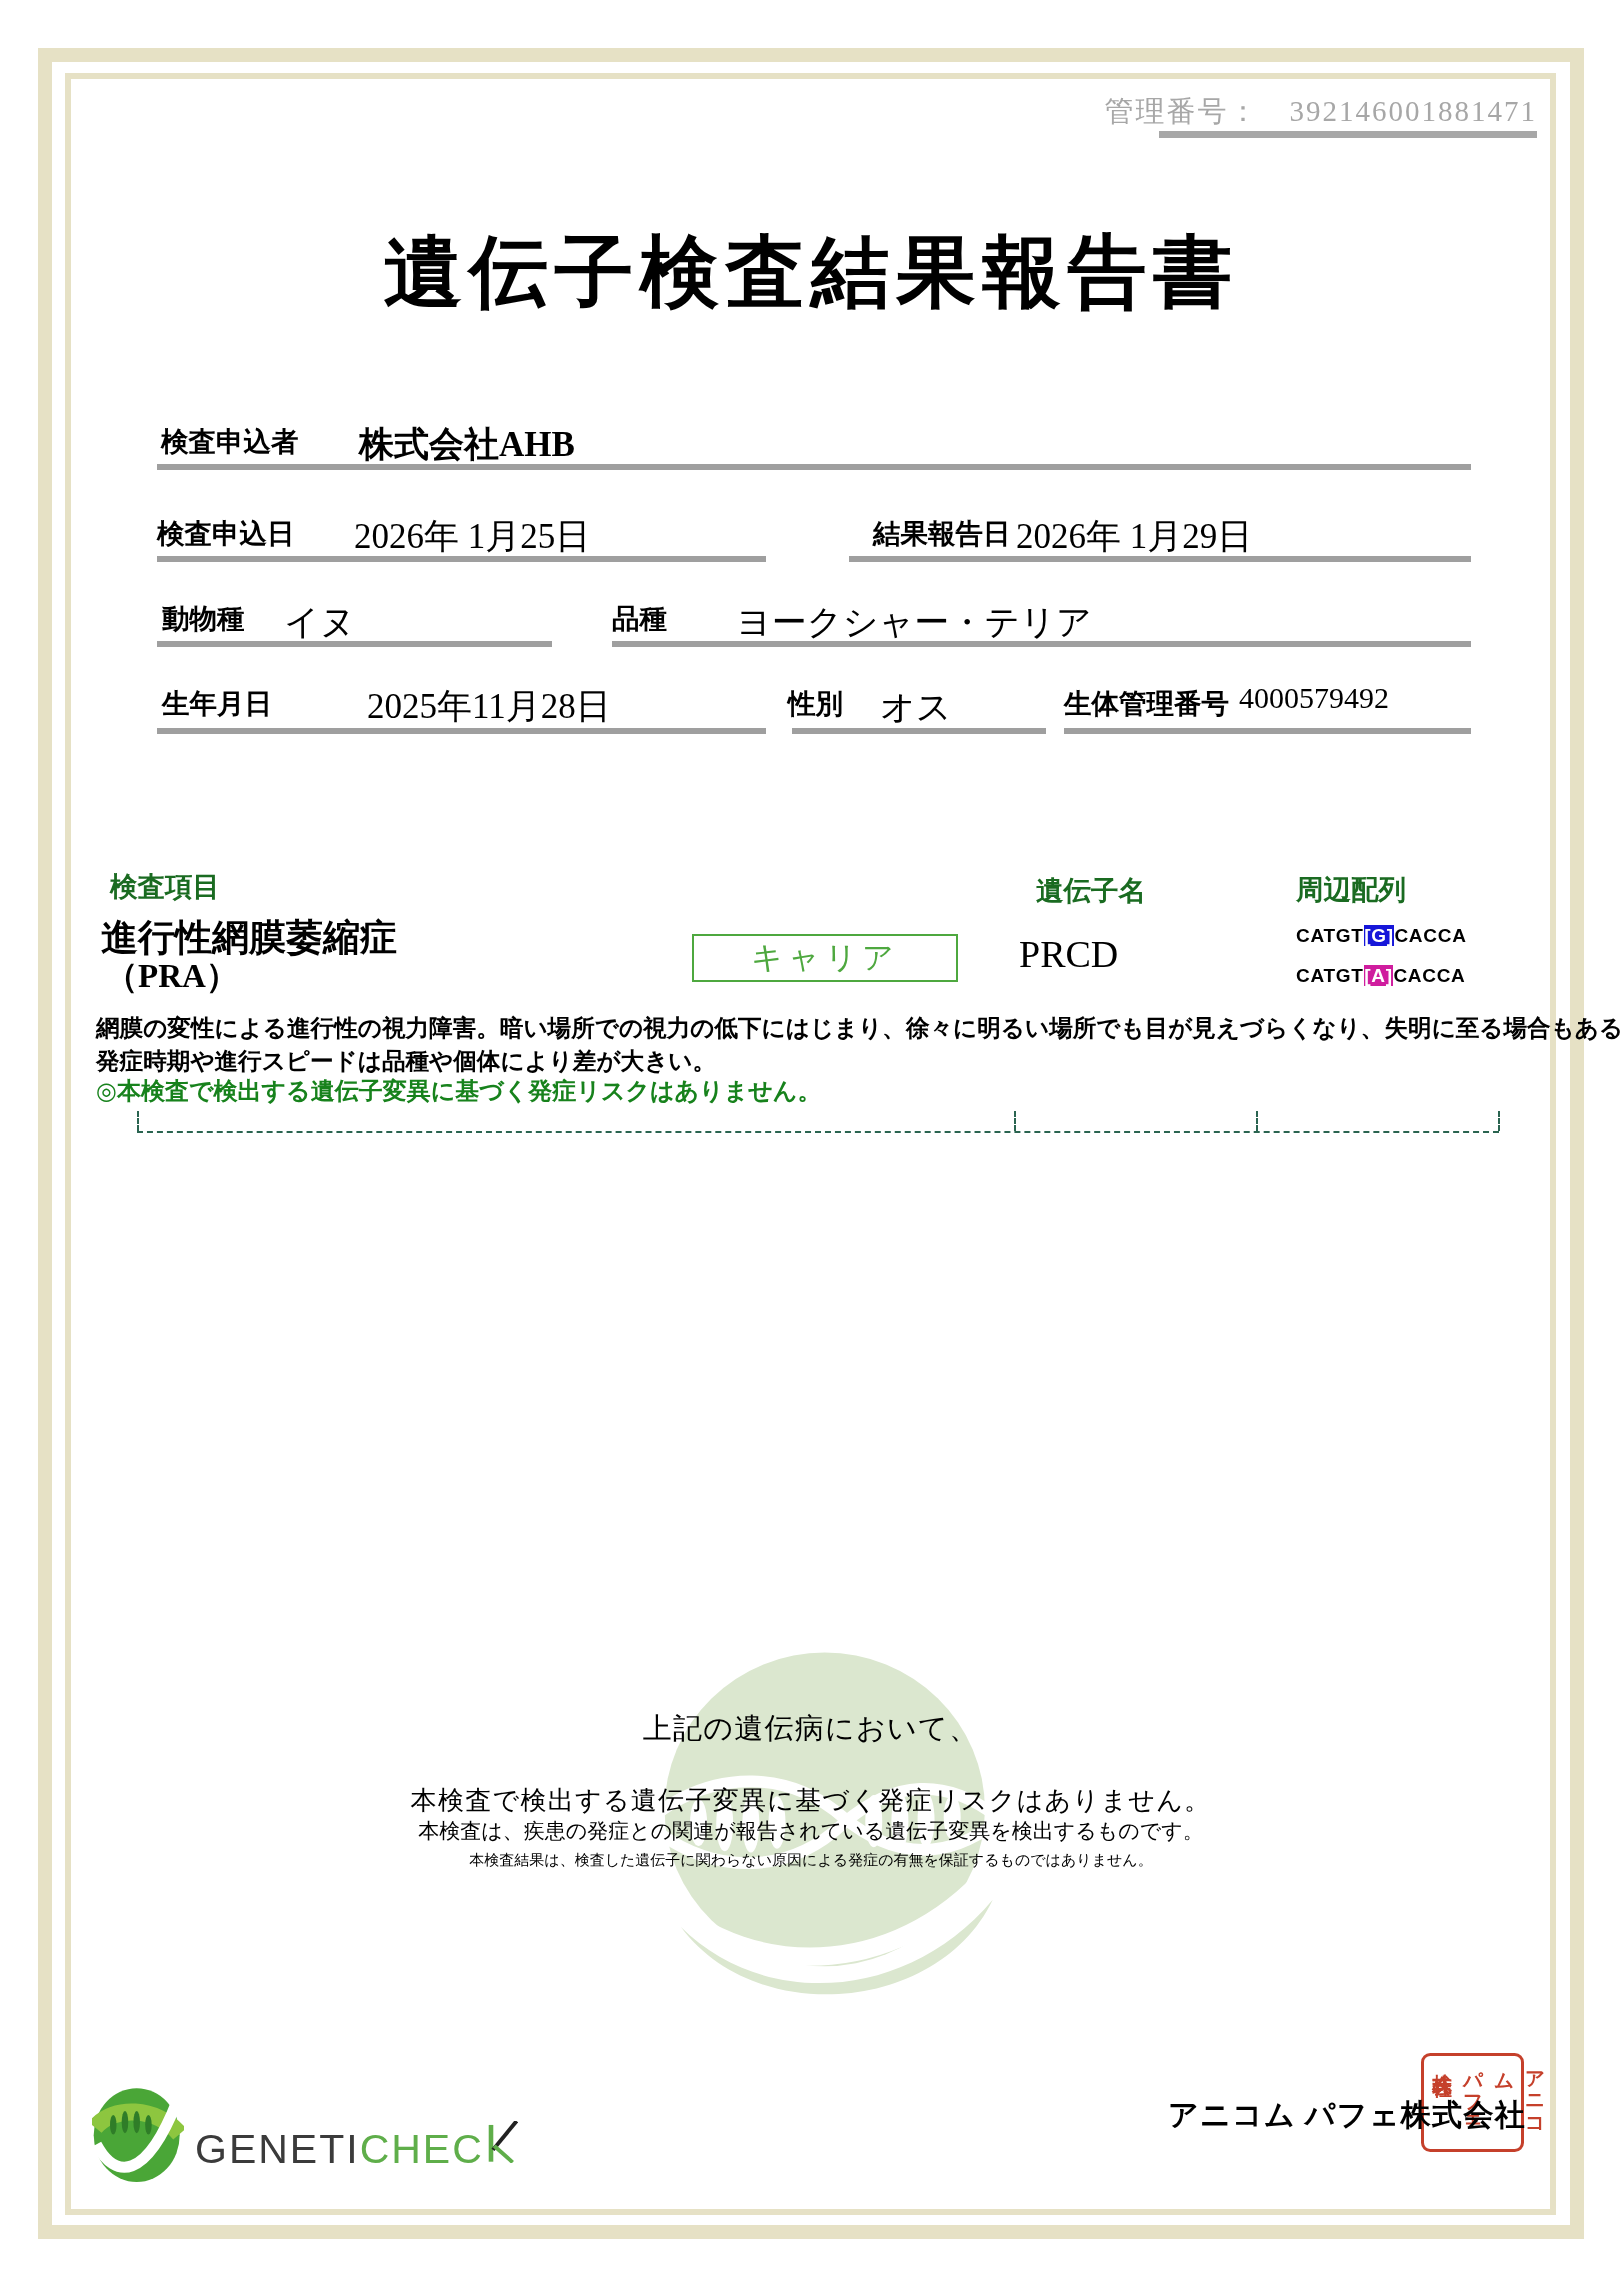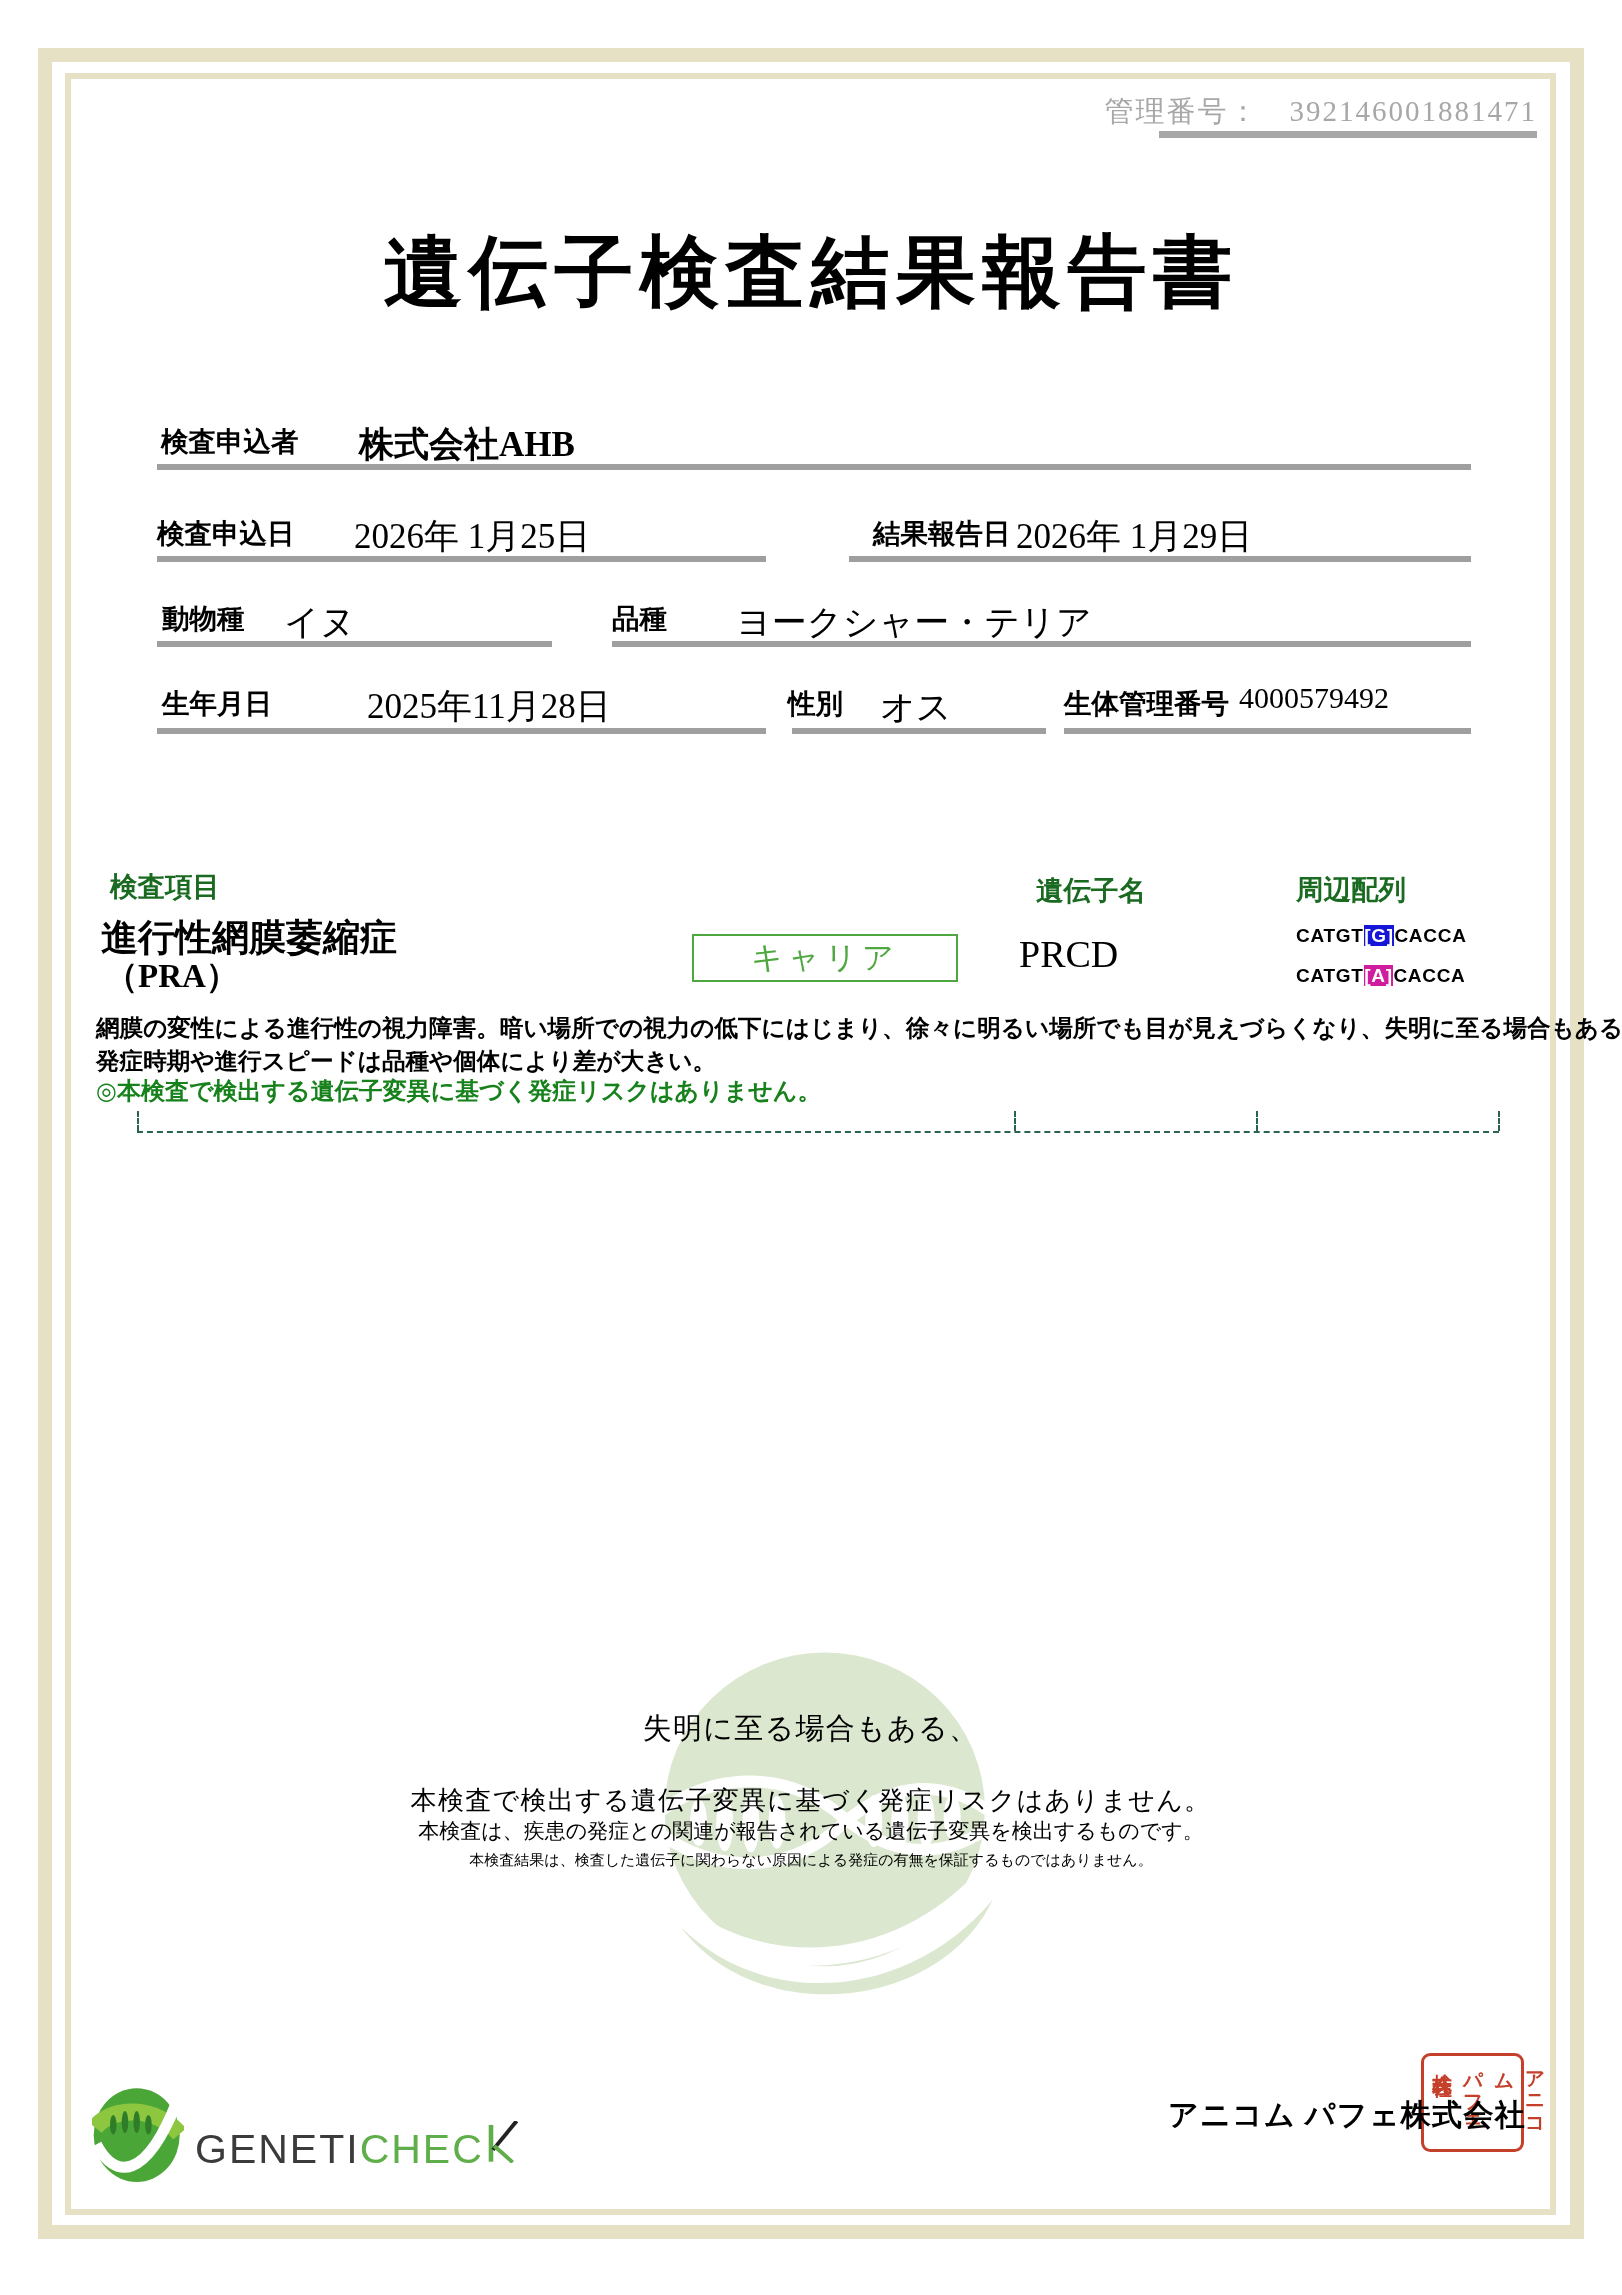--- a/index.html
+++ b/index.html
@@ -151,21 +151,21 @@
 <div class="abs desc" id="desc1">網膜の変性による進行性の視力障害。暗い場所での視力の低下にはじまり、徐々に明るい場所でも目が見えづらくなり、失明に至る場合もある。</div>
 <div class="abs desc" id="desc2">発症時期や進行スピードは品種や個体により差が大きい。</div>
 <div class="abs" id="risk-note">◎本検査で検出する遺伝子変異に基づく発症リスクはありません。</div>
 
 <div class="abs vdash" id="vd1"></div>
 <div class="abs vdash" id="vd2"></div>
 <div class="abs vdash" id="vd3"></div>
 <div class="abs vdash" id="vd4"></div>
 <div class="abs" id="hdash"></div>
 
-<div class="abs center-sans" id="sum1">失明に至る場合もある、</div>
+<div class="abs center-sans" id="sum1">上記の遺伝病において、</div>
 <div class="abs center-sans" id="sum2">本検査で検出する遺伝子変異に基づく発症リスクはありません。</div>
 <div class="abs center-sans" id="note1">本検査は、疾患の発症との関連が報告されている遺伝子変異を検出するものです。</div>
 <div class="abs center-sans" id="note2">本検査結果は、検査した遺伝子に関わらない原因による発症の有無を保証するものではありません。</div>
 
 <svg class="abs" id="logo-mark" width="92" height="99" viewBox="0 0 140 152">
   <ellipse cx="68" cy="74" rx="66" ry="72" fill="#4aa637"></ellipse>
   <path d="M4 62 C 32 28, 98 30, 134 72" stroke="#8dc63f" stroke-width="26" fill="none"></path>
   <ellipse cx="32" cy="58" rx="5" ry="15" fill="#2f7d28"></ellipse>
   <ellipse cx="50" cy="54" rx="5" ry="17" fill="#2f7d28"></ellipse>
   <ellipse cx="68" cy="54" rx="5" ry="17" fill="#2f7d28"></ellipse>

